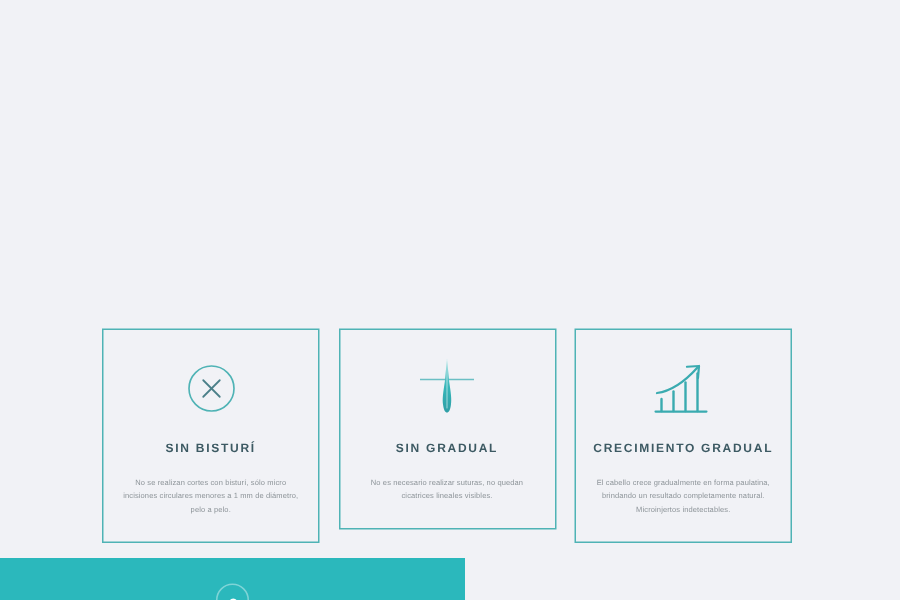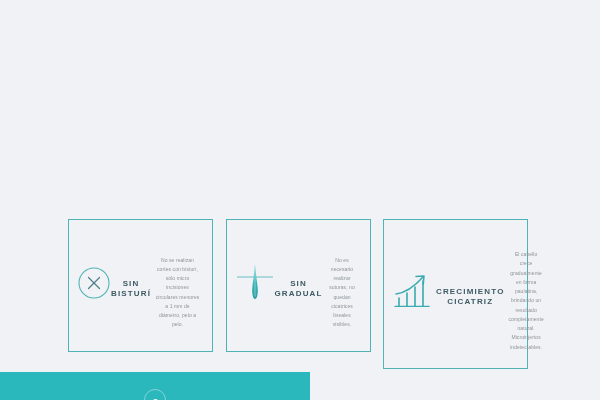--- a/index.html
+++ b/index.html
@@ -58,21 +58,21 @@
     justify-content: space-between;
   }
 
   .card {
     width: 145px;
     box-sizing: border-box;
     border: 1px solid #4fb3b5;
     background: transparent;
     padding: 16px 8px 16px 8px;
     display: flex;
-    flex-direction: row;
+    flex-direction: column;
     align-items: center;
     min-height: 133px;
   }
   .card.tall {
     min-height: 139px;
   }
 
   .card-icon {
     height: 46px;
     display: flex;
@@ -144,21 +144,21 @@
           <line x1="7" y1="33" x2="7" y2="25"></line>
           <line x1="15" y1="33" x2="15" y2="20"></line>
           <line x1="23" y1="33" x2="23" y2="14"></line>
           <line x1="31" y1="33" x2="31" y2="8"></line>
         </g>
         <line x1="3" y1="33.4" x2="37" y2="33.4" stroke="#3aabb0" stroke-width="1.4" stroke-linecap="round"></line>
         <path d="M4 21 C12 20 22 14 31 4" fill="none" stroke="#3aabb0" stroke-width="1.5" stroke-linecap="round"></path>
         <path d="M24 3.5 L32 3 L31.3 11" fill="none" stroke="#3aabb0" stroke-width="1.5" stroke-linecap="round" stroke-linejoin="round"></path>
       </svg>
     </div>
-    <div class="card-title">CRECIMIENTO CICATRIZ</div>
+    <div class="card-title">CRECIMIENTO GRADUAL</div>
     <div class="card-text">El cabello crece gradualmente en forma paulatina, brindando un resultado completamente natural. Microinjertos indetectables.</div>
   </div>
 
 </div>
 
 <div class="footer-block">
   <div class="footer-mark">
     <div class="footer-mark-dot"></div>
   </div>
 </div>

